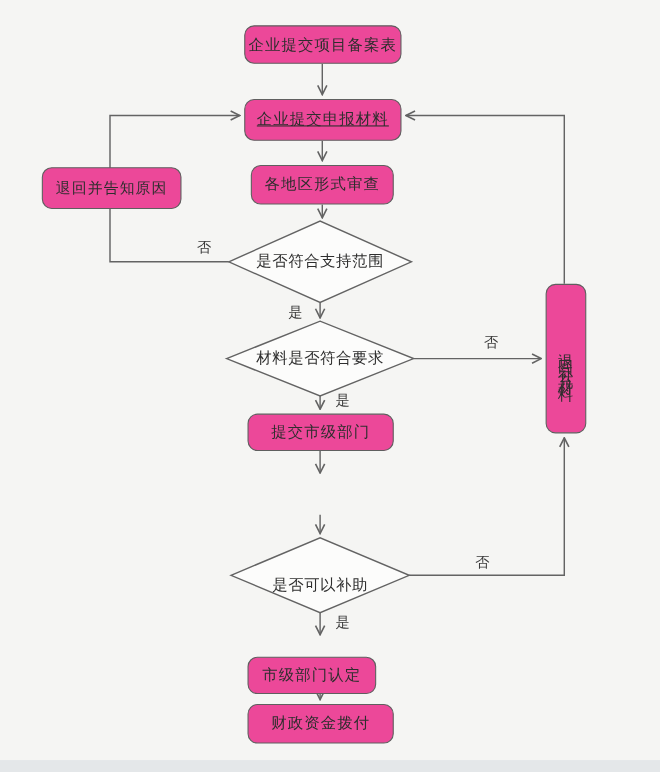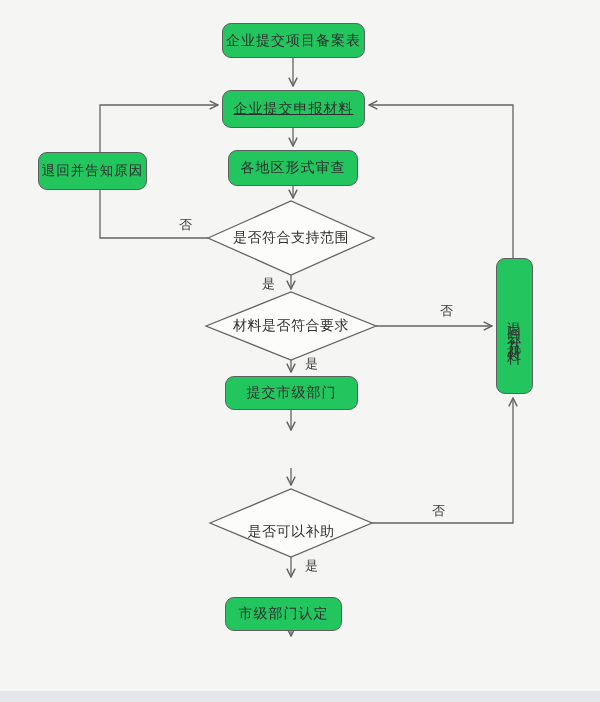--- a/index.html
+++ b/index.html
@@ -19,21 +19,21 @@
     left:0;top:0;
     z-index:1;
   }
   .node{
     position:absolute;
     z-index:2;
     box-sizing:border-box;
     display:flex;
     align-items:center;
     justify-content:center;
-    background:#22c55e;
+    background:#ec4899;
     border:1.5px solid #5f5f5f;
     border-radius:9px;
     color:#2e2e2e;
     font-size:14px;
     letter-spacing:1px;
     text-align:center;
   }
   .node-vertical{
     writing-mode:vertical-rl;
     text-orientation:upright;
@@ -107,22 +107,23 @@
 
   <div class="node" style="left:222px;top:90px;width:143px;height:38px;text-decoration:underline;">企业提交申报材料</div>
 
   <div class="node" style="left:228px;top:150px;width:130px;height:36px;">各地区形式审查</div>
 
   <div class="node" style="left:225px;top:376px;width:133px;height:34px;text-align:center;">提交市级部门</div>
 
 
   <div class="node" style="left:225px;top:581px;width:117px;height:34px;margin-top:16px;">市级部门认定</div>
 
+  <div class="node" style="left:225px;top:640px;width:133px;height:36px;">财政资金拨付</div>
 
-  <div class="node" style="left:38px;top:152px;width:109px;height:38px;font-size:13.5px;">退回并告知原因</div>
+  <div class="node" style="left:38px;top:152px;width:127px;height:38px;font-size:13.5px;">退回并告知原因</div>
 
   <div class="node node-vertical" style="left:496px;top:258px;width:37px;height:136px;">退回补充材料</div>
 
   <div class="diamond-label" style="left:206px;top:312px;width:170px;height:28px;">材料是否符合要求</div>
 
   <div class="diamond-label" style="left:211px;top:224px;width:160px;height:28px;">是否符合支持范围</div>
 
   <div class="diamond-label" style="left:211px;top:518px;width:160px;height:28px;">是否可以补助</div>
 
   <div class="edge-label" style="left:262px;top:277px;">是</div>

